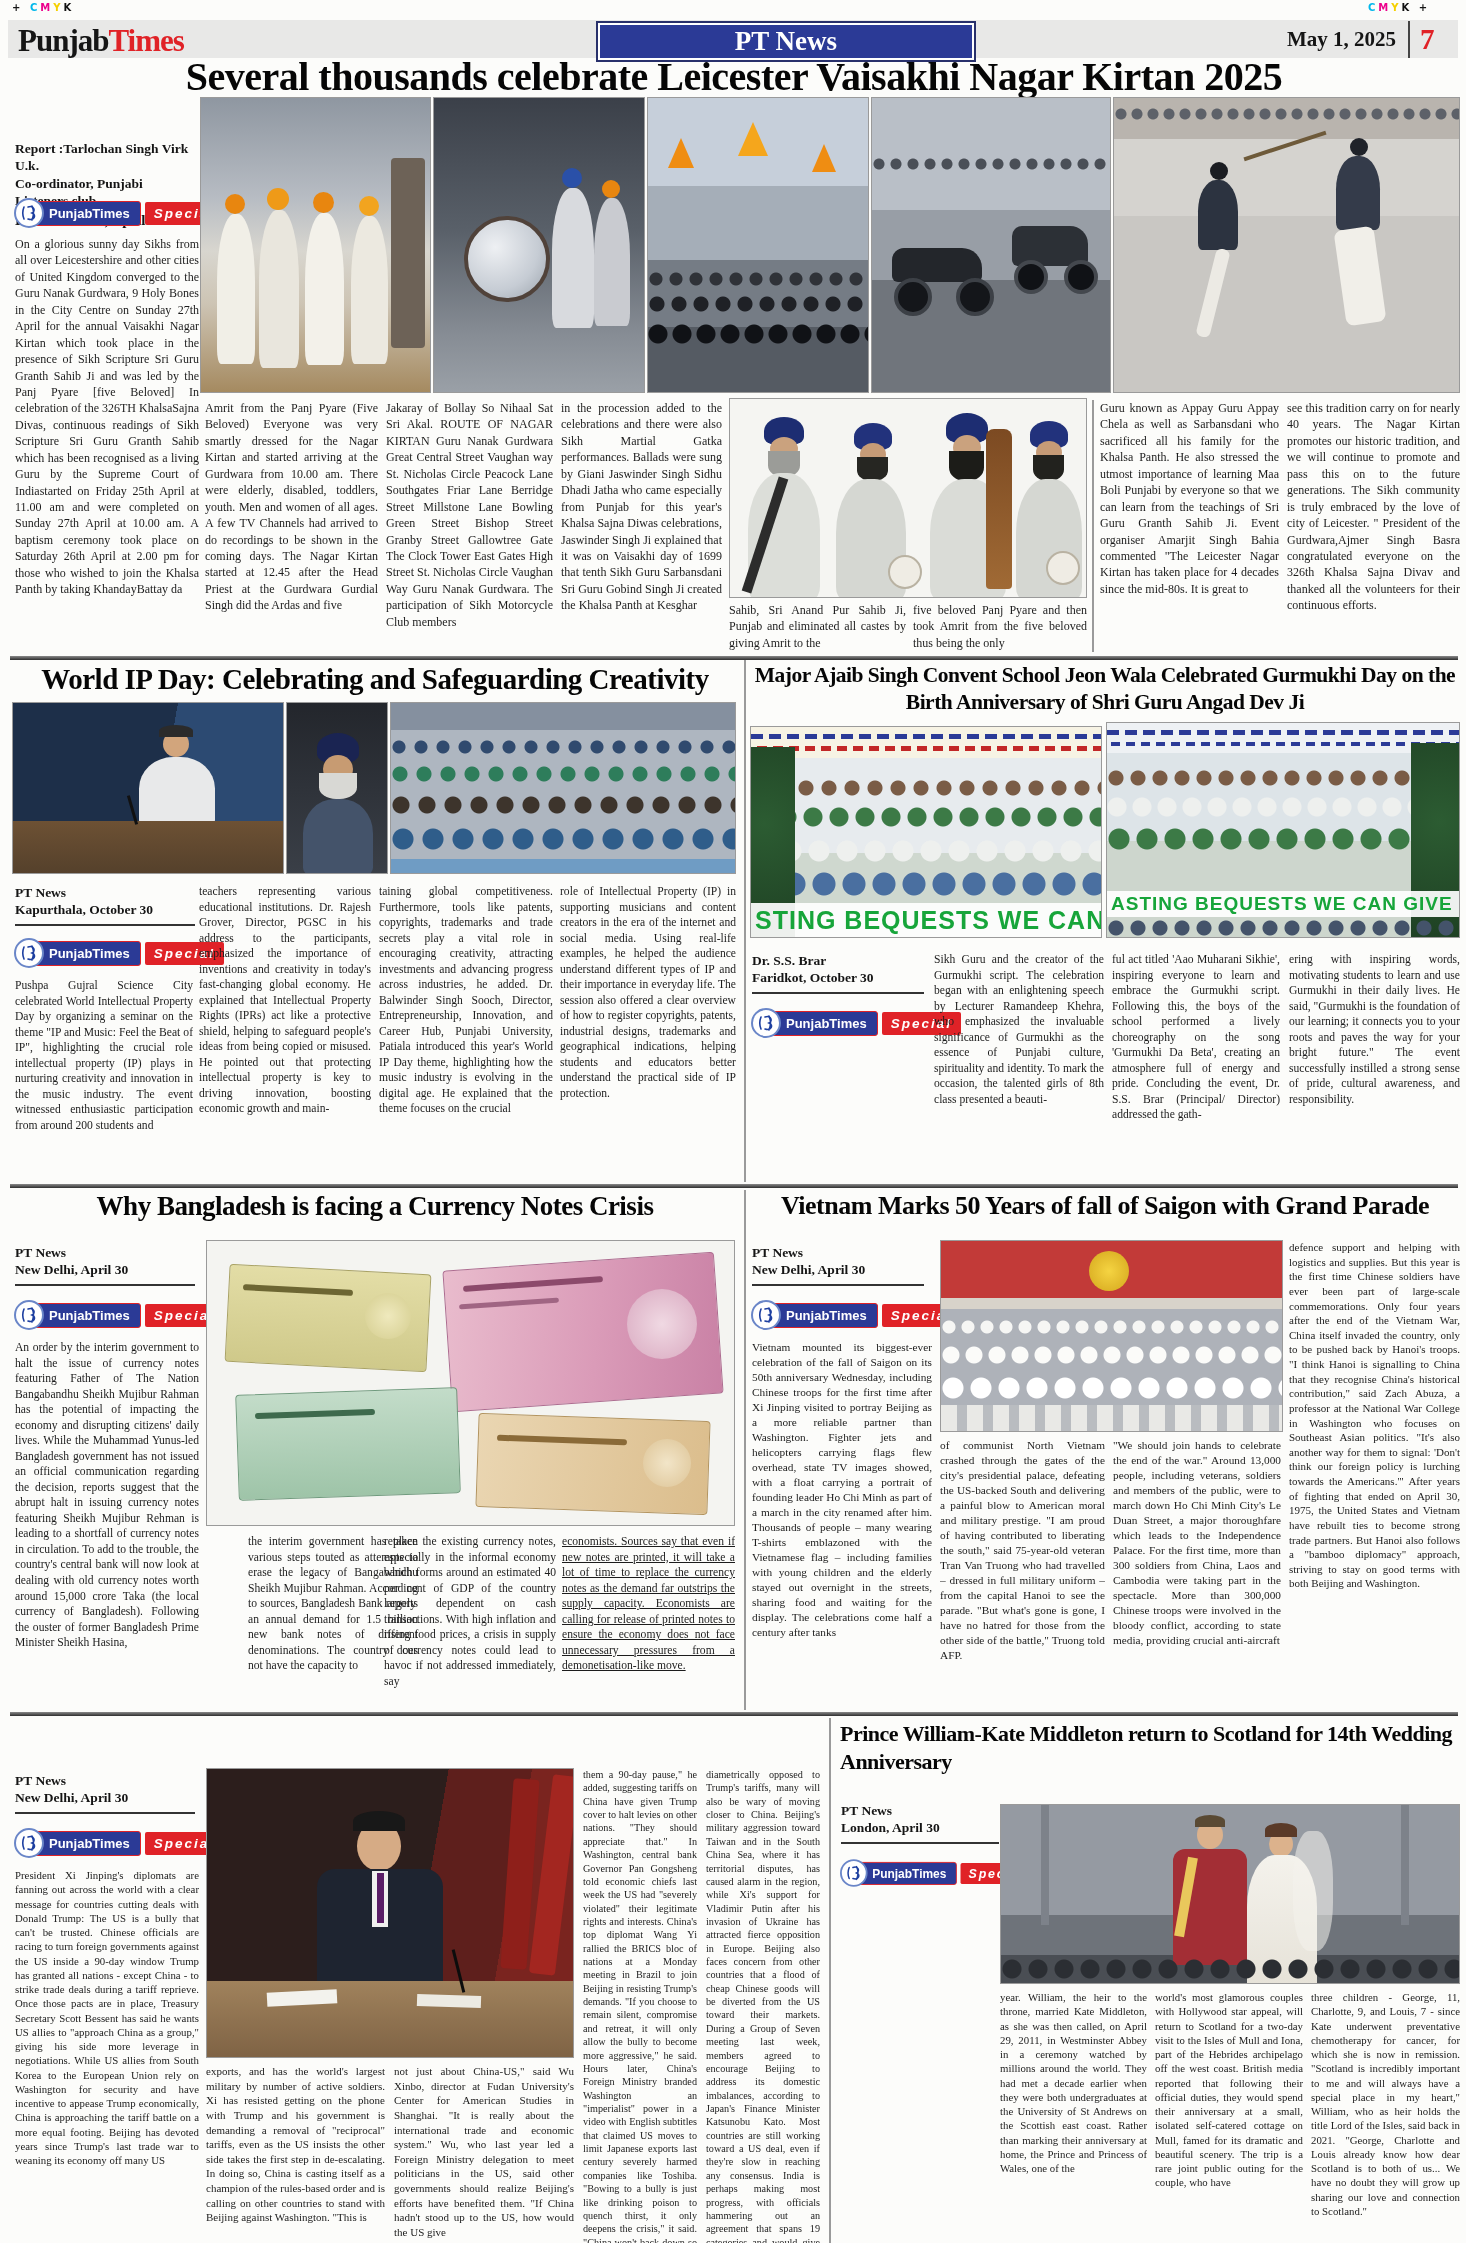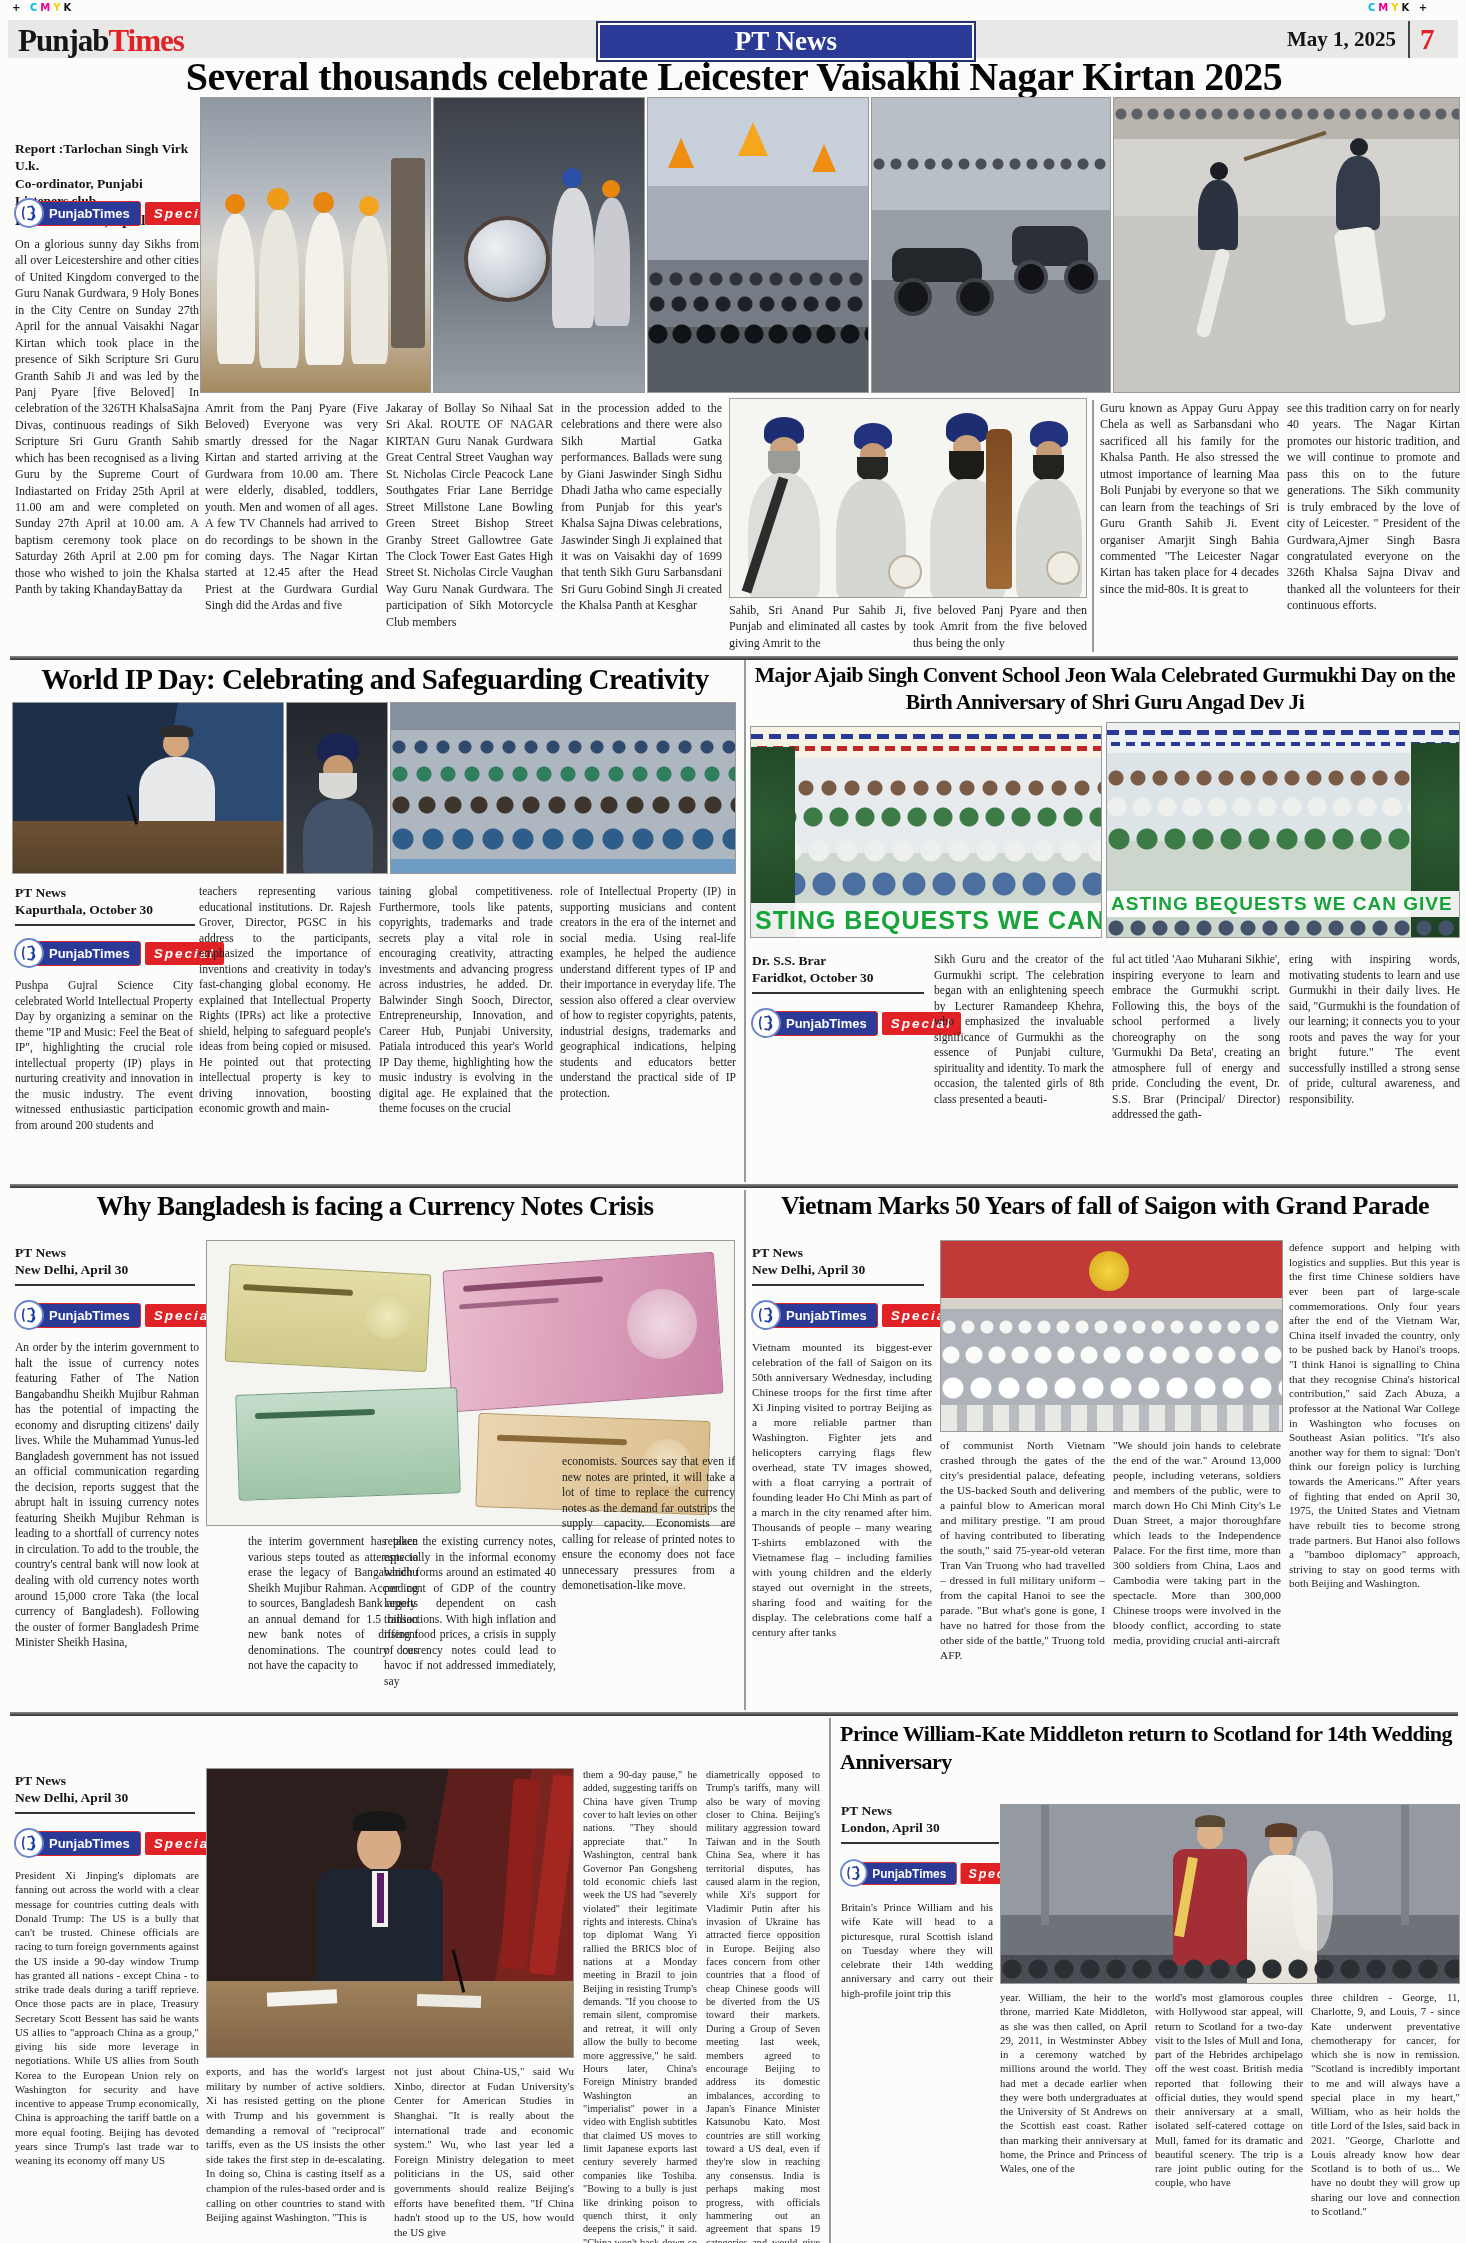--- a/index.html
+++ b/index.html
@@ -281,21 +281,21 @@
     <span style="left:30px;top:150px;width:220px;height:104px;background:linear-gradient(#c3dcc9,#9ec4a8);border:1px solid #6f9a7d;border-radius:4px;transform:rotate(-2deg);"></span>
     <span style="left:48px;top:170px;width:120px;height:6px;background:#3e6a4d;border-radius:3px;transform:rotate(-2deg);"></span>
     <span class="head" style="left:186px;top:182px;width:50px;height:50px;background:radial-gradient(#d9ead e0,#aecdb8);"></span>
     <span style="left:270px;top:176px;width:230px;height:92px;background:linear-gradient(100deg,#ead6b2,#dbbd8c);border:1px solid #b3945f;border-radius:4px;transform:rotate(2deg);"></span>
     <span style="left:290px;top:196px;width:130px;height:6px;background:#8a6a38;border-radius:3px;transform:rotate(2deg);"></span>
     <span class="head" style="left:436px;top:198px;width:48px;height:48px;background:radial-gradient(#f2e5c8,#ddc496);"></span>
   </div>
 
   <div class="col s116" style="left:206px;top:1534px;width:170px;height:170px;margin-left:42px;">the interim government has taken various steps touted as attempts to erase the legacy of Bangabandhu Sheikh Mujibur Rahman. According to sources, Bangladesh Bank reports an annual demand for 1.5 billion new bank notes of different denominations. The country does not have the capacity to</div>
   <div class="col s116" style="left:384px;top:1534px;width:172px;height:170px;">replace the existing currency notes, especially in the informal economy which forms around an estimated 40 per cent of GDP of the country largely dependent on cash transactions. With high inflation and rising food prices, a crisis in supply of currency notes could lead to havoc if not addressed immediately, say</div>
-  <div class="col s116" style="left:562px;top:1454px;width:173px;height:170px;">economists. Sources say that even if new notes are printed, it will take a lot of time to replace the currency notes as the demand far outstrips the supply capacity. Economists are calling for release of printed notes to ensure the economy does not face unnecessary pressures from a demonetisation-like move.</div>
+  <div class="col s116" style="left:562px;top:1534px;width:173px;height:170px;text-decoration:underline;">economists. Sources say that even if new notes are printed, it will take a lot of time to replace the currency notes as the demand far outstrips the supply capacity. Economists are calling for release of printed notes to ensure the economy does not face unnecessary pressures from a demonetisation-like move.</div>
 
   <div class="vdiv" style="left:744px;top:1190px;height:520px;"></div>
 
   <div class="hl" style="left:750px;top:1192px;width:710px;font-size:26px;text-align:center;">Vietnam Marks 50 Years of fall of Saigon with Grand Parade</div>
 
   <div class="byline" style="left:752px;top:1244px;width:172px;">
     <div>PT News</div>
     <div>New Delhi, April 30</div>
     <div class="rule"></div>
   </div>
@@ -371,21 +371,20 @@
   </div>
   <div class="badge" style="left:840px;top:1858px;transform:scale(.92);transform-origin:left center;">
     <span class="logo">
         <svg width="20" height="20" viewBox="0 0 20 20">
           <path d="M5 4 q-2.5 6 0 12 M9 4 c6 -2 8 4 4 6 c5 2 2 8 -4 6 M13 3 q3 7 0 14" stroke="#1d3fa0" stroke-width="1.6" fill="none" stroke-linecap="round"></path>
         </svg>
       </span>
     <span class="brand">PunjabTimes</span>
     <span class="special">Special</span>
   </div>
-  <div class="col s108" style="left:841px;top:1900px;width:152px;height:343px;">Britain's Prince William and his wife Kate will head to a picturesque, rural Scottish island on Tuesday where they will celebrate their 14th wedding anniversary and carry out their high-profile joint trip this</div>
 
   <div class="ph" style="left:1000px;top:1804px;width:460px;height:180px;">
     <div style="inset:0;background:linear-gradient(#959aa2 0 62%,#6e737a 62% 84%,#4a4e54 84% 100%);"></div>
     <span style="left:40px;top:0;width:8px;height:120px;background:#7d828a;"></span>
     <span style="left:400px;top:0;width:8px;height:120px;background:#7d828a;"></span>
     <span class="head" style="left:196px;top:16px;width:26px;height:28px;background:#dcb28c;"></span>
     <span style="left:194px;top:10px;width:30px;height:12px;background:#5a4a34;border-radius:50% 50% 0 0;"></span>
     <span style="left:172px;top:44px;width:74px;height:116px;background:#a32e35;border-radius:12px 12px 0 0;"></span>
     <span style="left:180px;top:52px;width:10px;height:80px;background:#e9c85c;transform:rotate(10deg);"></span>
     <span class="head" style="left:268px;top:26px;width:24px;height:26px;background:#dcb28c;"></span>

